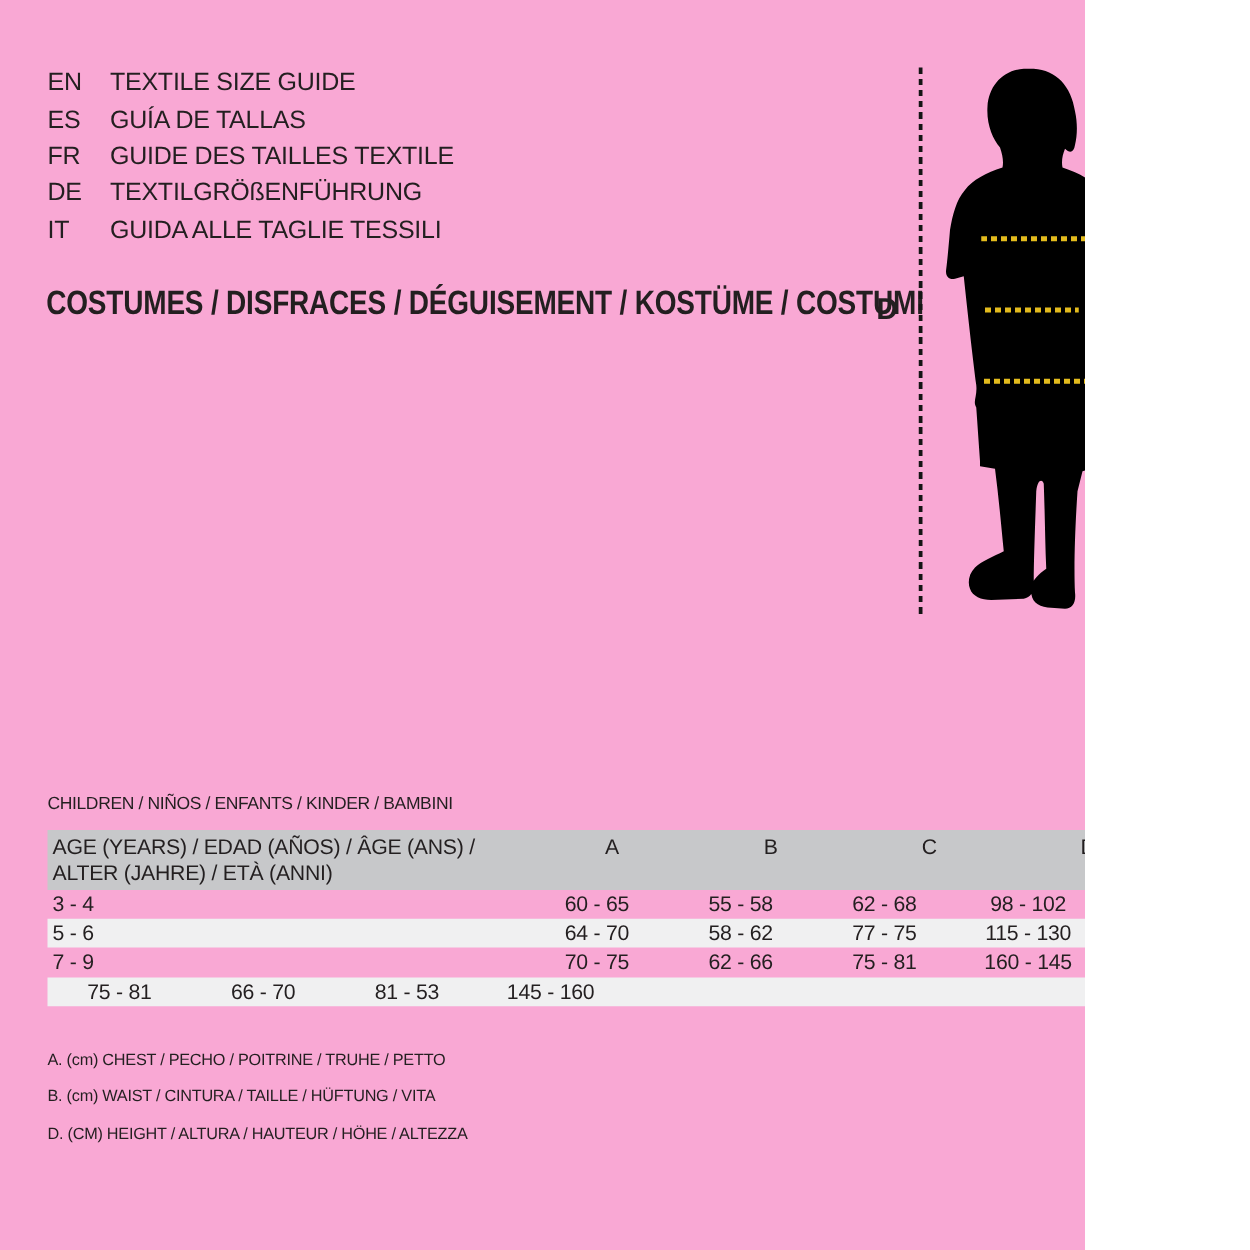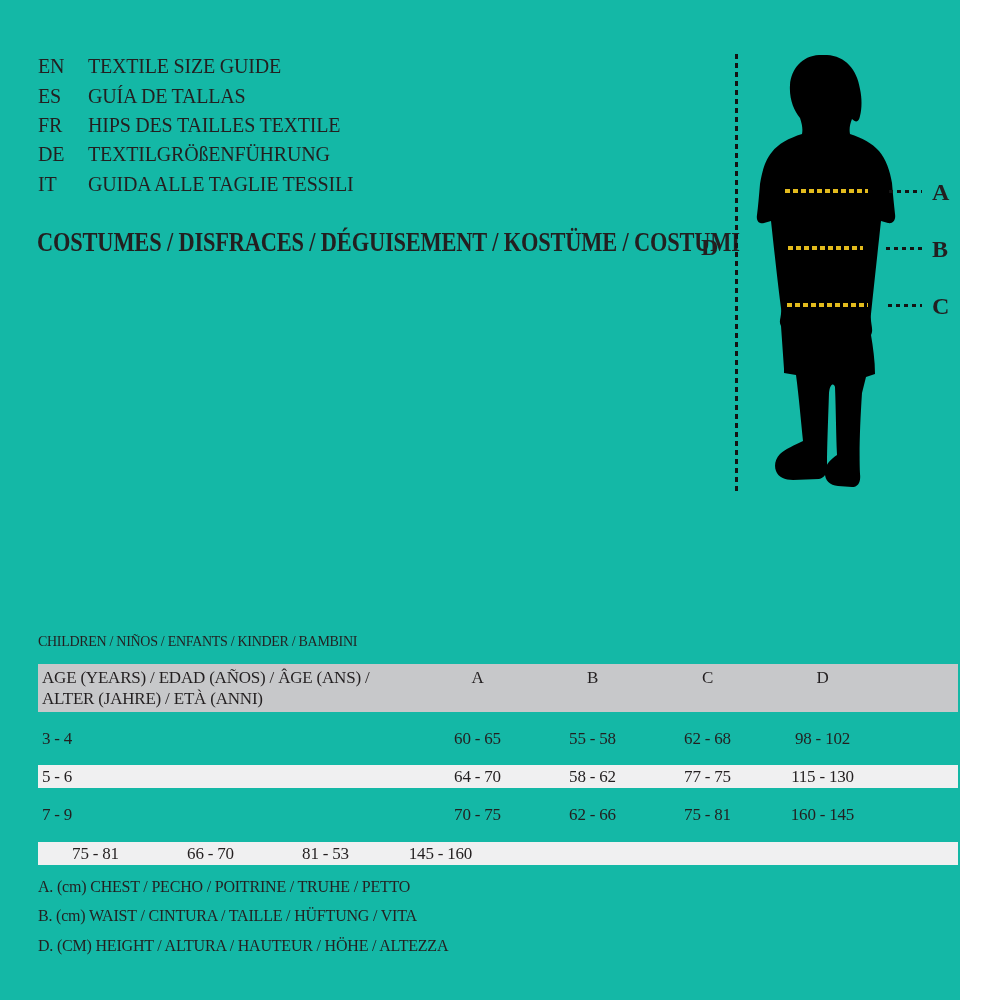--- a/index.html
+++ b/index.html
@@ -1,18 +1,18 @@
 <!DOCTYPE html>
 <html><head>
 <meta charset="utf-8">
 <style>
   html,body{margin:0;padding:0;background:#fff;}
   .canvas{
-    position:relative;width:960px;height:1000px;background:#14b8a6;
-    font-family:Liberation Serif, serif;color:#231f20;overflow:hidden;
+    position:relative;width:868px;height:1000px;background:#f9a8d4;
+    font-family:Liberation Sans, sans-serif;color:#231f20;overflow:hidden;
     -webkit-font-smoothing:antialiased;
   }
   
   .lang-list{position:absolute;left:38px;top:52px;}
   .lang-row{display:flex;height:29.4px;align-items:center;font-size:20px;letter-spacing:-0.2px;}
   .lang-code{width:50px;flex:0 0 50px;}
   
   .category-title{
     position:absolute;left:37px;top:227px;font-size:27px;font-weight:bold;
     white-space:nowrap;transform:scaleX(0.83);transform-origin:0 0;letter-spacing:-0.2px;
@@ -34,48 +34,48 @@
   .dots-b{left:886px;top:247px;width:36px;}
   .label-b{top:236px;}
   .dash-c{left:787px;top:303px;width:81px;}
   .dots-c{left:888px;top:304px;width:34px;}
   .label-c{top:293px;}
   
   .section-title{position:absolute;left:38px;top:634px;font-size:14px;letter-spacing:-0.3px;}
   
   .size-table{position:absolute;left:38px;top:664px;width:920px;font-size:17px;letter-spacing:-0.2px;}
   .t-row{display:flex;}
-  .t-header{background:#c7c8ca;height:48px;box-sizing:border-box;padding-top:3px;}
+  .t-header{background:#c7c8ca;height:48px;box-sizing:border-box;padding-top:3px;gap:12px;}
   .t-header .c-age{line-height:21px;}
   .t-header .c-val{line-height:21px;}
   .c-age{width:382px;flex:0 0 382px;padding-left:4px;box-sizing:border-box;}
   .c-val{width:115px;flex:0 0 115px;text-align:center;}
   .c-spacer{flex:1;}
-  .t-body{height:23.2px;line-height:23.2px;margin-top:15px;}
+  .t-body{height:23.2px;line-height:23.2px;}
   .t-body.alt{background:#f0f0f1;}
   
-  .legend{position:absolute;left:38px;top:833px;font-size:16px;line-height:29.3px;letter-spacing:-0.2px;margin-top:39px;}
+  .legend{position:absolute;left:38px;top:833px;font-size:13px;line-height:29.3px;letter-spacing:-0.2px;}
 </style>
 </head>
 <body>
 
 <div class="canvas">
 
   <div class="lang-list">
     <div class="lang-row">
       <span class="lang-code">EN</span>
       <span class="lang-label">TEXTILE SIZE GUIDE</span>
     </div>
     <div class="lang-row">
       <span class="lang-code">ES</span>
       <span class="lang-label">GUÍA DE TALLAS</span>
     </div>
     <div class="lang-row">
       <span class="lang-code">FR</span>
-      <span class="lang-label">HIPS DES TAILLES TEXTILE</span>
+      <span class="lang-label">GUIDE DES TAILLES TEXTILE</span>
     </div>
     <div class="lang-row">
       <span class="lang-code">DE</span>
       <span class="lang-label">TEXTILGRÖßENFÜHRUNG</span>
     </div>
     <div class="lang-row">
       <span class="lang-code">IT</span>
       <span class="lang-label">GUIDA ALLE TAGLIE TESSILI</span>
     </div>
   </div>

